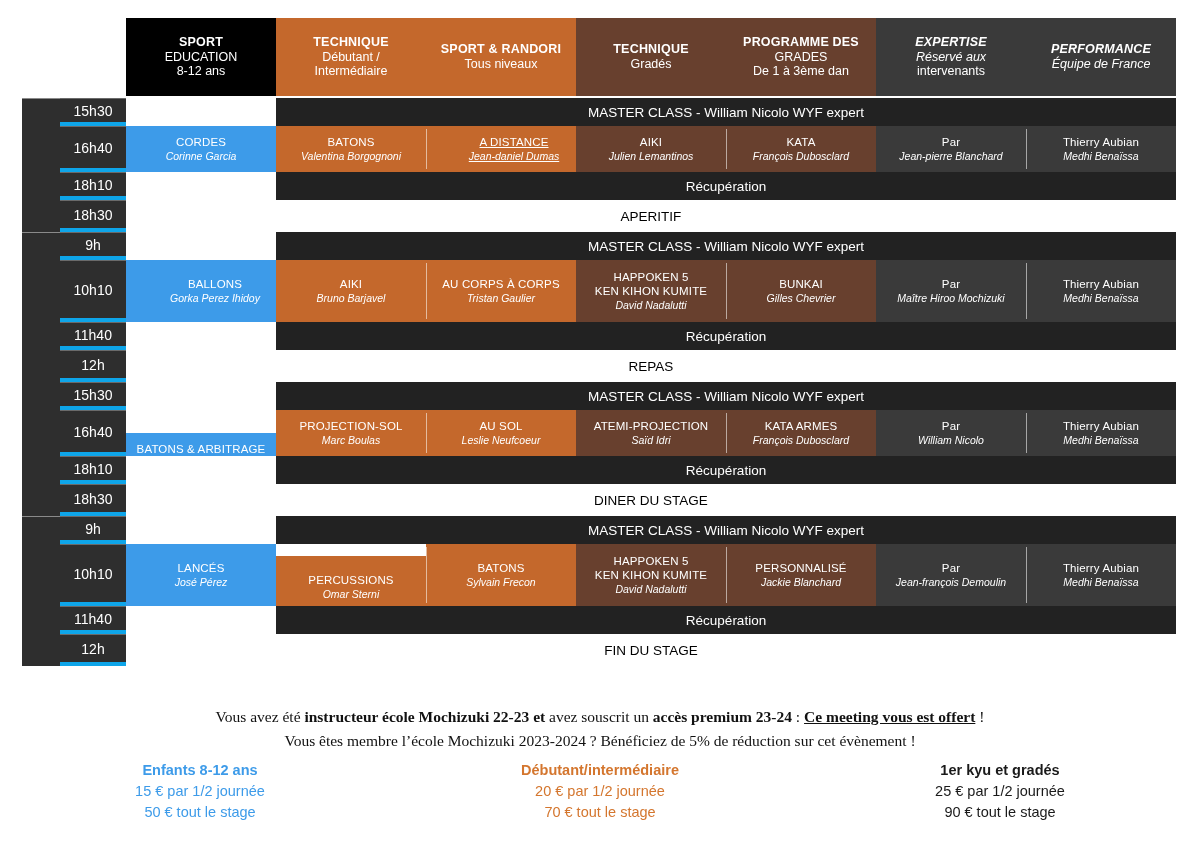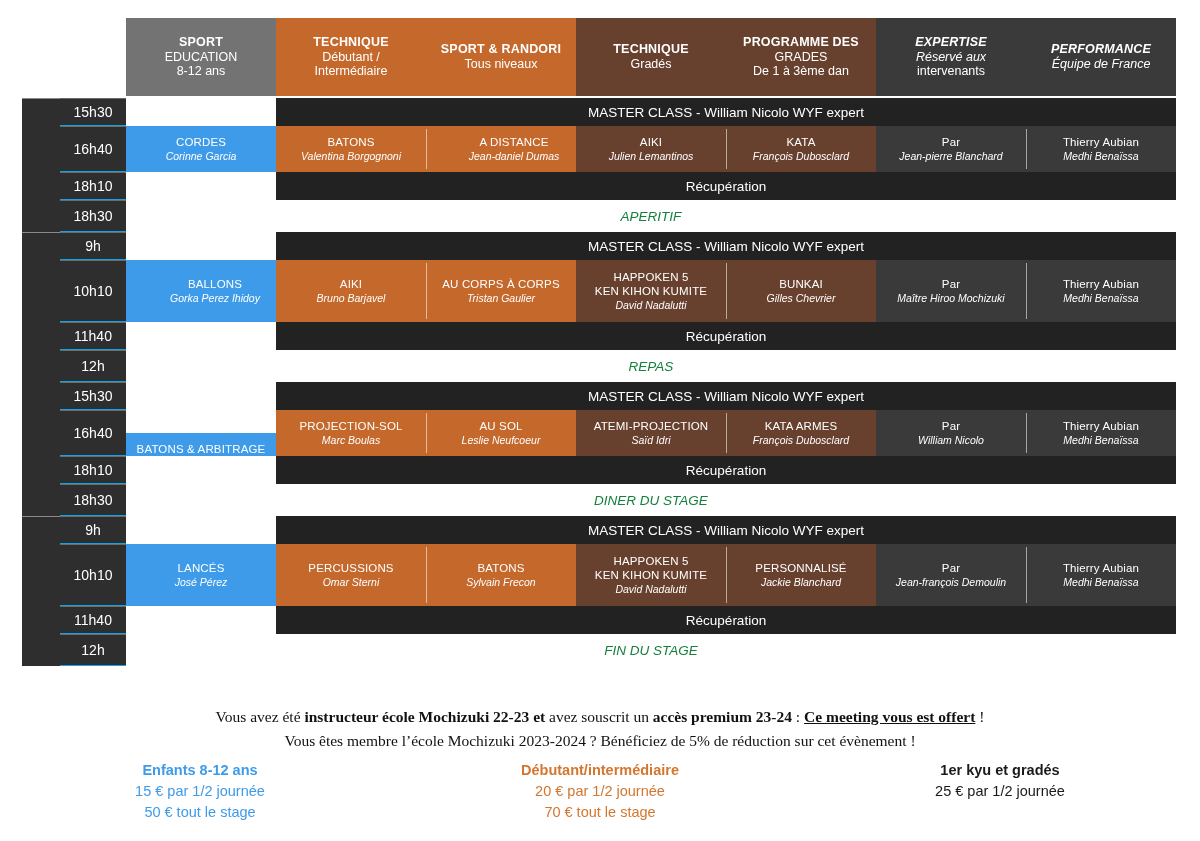--- a/index.html
+++ b/index.html
@@ -24,48 +24,48 @@
   .hdr.ital .l2{font-style:italic;}
 
   
   .c-blue{background:#3D9BE9;}
   .c-orange{background:#C4682C;}
   .c-brown{background:#68402E;}
   .c-gray{background:#3A3A3A;}
   .c-dark{background:#222222;}
   .c-white{background:#ffffff;}
   .timecell{background:#2E2E2E;color:#ffffff;font-size:14px;
-            border-top:1px solid #6a6a6a;border-bottom:1px solid #0ea5e9;}
+            border-top:1px solid #6a6a6a;border-bottom:4px solid #0ea5e9;}
   .daysep{background:#2E2E2E;border-top:1px solid #8a8a8a;}
 
   
   .act{color:#ffffff;line-height:1.25;padding:10px 3px;justify-content:center;}
   .act .t{font-size:11.5px;letter-spacing:.15px;}
   .act .s{font-size:10.5px;font-style:italic;}
   .span-dark{color:#ffffff;font-size:13.5px;}
-  .span-white{color:#15803d;font-size:13.5px;font-style:italic;}
+  .span-white{color:#000000;font-size:13.5px;}
 
   .vline{position:absolute;background:rgba(255,255,255,.55);width:1px;}
 
   
   .footer{position:absolute;left:0;width:1200px;text-align:center;color:#111;font-family:Liberation Serif, serif;}
   .f1{top:705px;font-size:15.5px;line-height:1.55;}
   .f1 b{font-weight:bold;}
   .f1 u{text-decoration:underline;}
   .prices{position:absolute;top:760px;left:0;width:1200px;display:flex;}
   .pcol{flex:1;text-align:center;line-height:1.45;}
   .pcol .ttl{font-weight:bold;font-size:14.5px;}
   .pcol .ln{font-size:14.5px;}
 </style>
 </head>
 <body>
 
 <div class="sheet">
   <div class="grid" id="grid">
-      <div class="cell hdr" style="left: 126px; top: 18px; width: 150px; height: 78px; background: #737373;">
+      <div class="cell hdr" style="left: 126px; top: 18px; width: 150px; height: 78px; background: #000000;">
         <div class="l1">SPORT</div>
         <div class="l2">EDUCATION</div>
         <div class="l3">8-12 ans</div>
       </div>
       <div class="cell hdr" style="left: 276px; top: 18px; width: 150px; height: 78px; background: rgb(196, 104, 44);">
         <div class="l1">TECHNIQUE</div>
         <div class="l2">Débutant /</div>
         <div class="l3">Intermédiaire</div>
       </div>
       <div class="cell hdr" style="left: 426px; top: 18px; width: 150px; height: 78px; background: rgb(196, 104, 44);">
@@ -95,21 +95,21 @@
       <div class="cell c-dark span-dark" style="left: 276px; top: 98px; width: 900px; height: 28px;">MASTER CLASS - William Nicolo WYF expert</div>
       <div class="cell timecell" style="left: 60px; top: 126px; width: 66px; height: 46px;">16h40</div>
       <div class="cell act c-blue" style="left: 126px; top: 126px; width: 150px; height: 46px;">
         <div class="t">CORDES</div>
         <div class="s">Corinne Garcia</div>
       </div>
       <div class="cell act c-orange" style="left: 276px; top: 126px; width: 150px; height: 46px;">
         <div class="t">BATONS</div>
         <div class="s">Valentina Borgognoni</div>
       </div>
-      <div class="cell act c-orange" style="left: 426px; top: 126px; width: 176px; height: 46px;">
+      <div class="cell act c-orange" style="left: 426px; top: 126px; width: 176px; height: 46px; text-decoration: underline;">
         <div class="t">A DISTANCE</div>
         <div class="s">Jean-daniel Dumas</div>
       </div>
       <div class="vline" style="left: 426px; top: 129px; height: 40px;"></div>
       <div class="cell act c-brown" style="left: 576px; top: 126px; width: 150px; height: 46px;">
         <div class="t">AIKI</div>
         <div class="s">Julien Lemantinos</div>
       </div>
       <div class="cell act c-brown" style="left: 726px; top: 126px; width: 150px; height: 46px;">
         <div class="t">KATA</div>
@@ -212,21 +212,21 @@
       <div class="cell timecell" style="left: 60px; top: 484px; width: 66px; height: 32px;">18h30</div>
       <div class="cell c-white span-white" style="left: 126px; top: 484px; width: 1050px; height: 32px;">DINER DU STAGE</div>
       <div class="cell timecell" style="left: 60px; top: 516px; width: 66px; height: 28px;">9h</div>
       <div class="cell c-white" style="left: 126px; top: 516px; width: 150px; height: 28px;"></div>
       <div class="cell c-dark span-dark" style="left: 276px; top: 516px; width: 900px; height: 28px;">MASTER CLASS - William Nicolo WYF expert</div>
       <div class="cell timecell" style="left: 60px; top: 544px; width: 66px; height: 62px;">10h10</div>
       <div class="cell act c-blue" style="left: 126px; top: 544px; width: 150px; height: 62px;">
         <div class="t">LANCÉS</div>
         <div class="s">José Pérez</div>
       </div>
-      <div class="cell act c-orange" style="left: 276px; top: 544px; width: 150px; height: 62px;">
+      <div class="cell act c-orange" style="left: 276px; top: 556px; width: 150px; height: 62px;">
         <div class="t">PERCUSSIONS</div>
         <div class="s">Omar Sterni</div>
       </div>
       <div class="cell act c-orange" style="left: 426px; top: 544px; width: 150px; height: 62px;">
         <div class="t">BATONS</div>
         <div class="s">Sylvain Frecon</div>
       </div>
       <div class="vline" style="left: 426px; top: 547px; height: 56px;"></div>
       <div class="cell act c-brown" style="left: 576px; top: 544px; width: 150px; height: 62px;">
         <div class="t">HAPPOKEN 5</div>
@@ -271,15 +271,16 @@
         <div class="ln">50 € tout le stage</div>
       </div>
       <div class="pcol" style="color: rgb(212, 118, 46);">
         <div class="ttl">Débutant/intermédiaire</div>
         <div class="ln">20 € par 1/2 journée</div>
         <div class="ln">70 € tout le stage</div>
       </div>
       <div class="pcol" style="color: rgb(26, 26, 26);">
         <div class="ttl">1er kyu et gradés</div>
         <div class="ln">25 € par 1/2 journée</div>
+        <div class="ln">90 € tout le stage</div>
       </div>
     </div>
 </div>
 
 </body></html>

